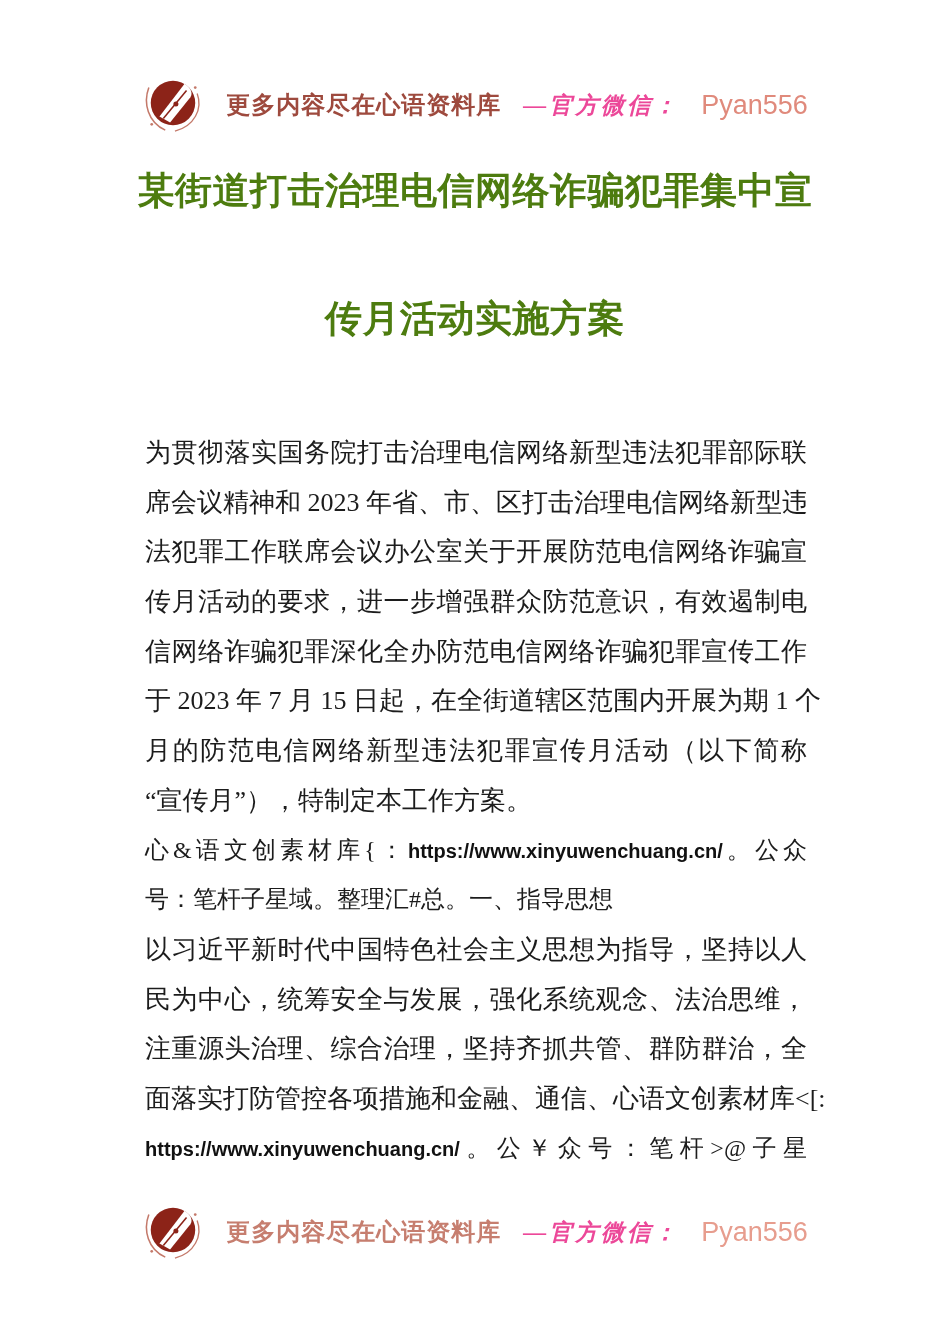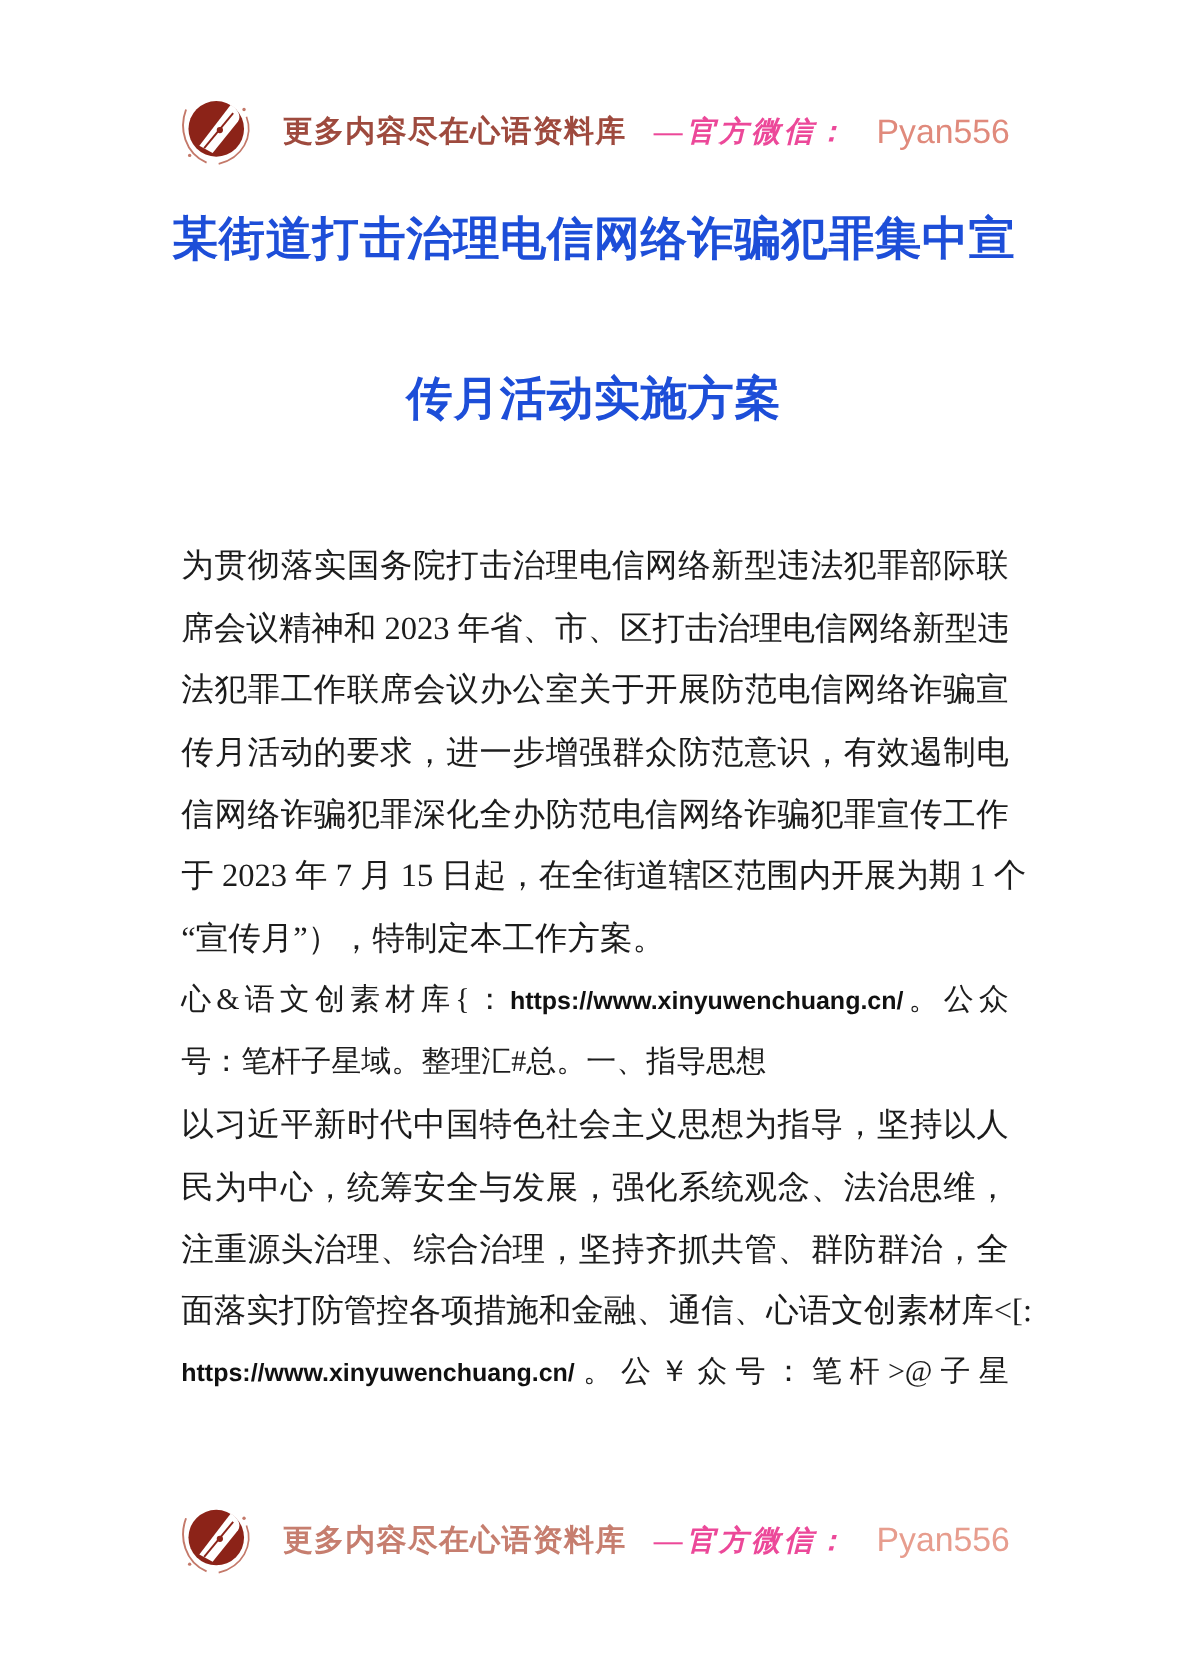--- a/index.html
+++ b/index.html
@@ -31,21 +31,21 @@
   .wm-id{
     font-family:"Liberation Sans","DejaVu Sans",sans-serif;
     font-size:27px;
   }
   .watermark.header .wm-id{color:#e08a7c;}
   .watermark.footer .wm-id{color:#e79d8e;}
   
   .doc-title{
     position:absolute;left:0;width:100%;
     text-align:center;
-    font-size:37px;font-weight:bold;color:#1d4ed8;
+    font-size:37px;font-weight:bold;color:#4d7c0f;
     letter-spacing:0.5px;
     margin:0;
   }
   .doc-title.t1{top:166px;}
   .doc-title.t2{top:294px;}
   
   .doc-body{
     position:absolute;left:145px;top:428px;width:662px;
     color:#1c1c1c;
   }
@@ -90,20 +90,21 @@
   <h1 class="doc-title t1">某街道打击治理电信网络诈骗犯罪集中宣</h1>
   <h1 class="doc-title t2">传月活动实施方案</h1>
 
   <div class="doc-body">
     <div class="line">为贯彻落实国务院打击治理电信网络新型违法犯罪部际联</div>
     <div class="line">席会议精神和 2023 年省、市、区打击治理电信网络新型违</div>
     <div class="line">法犯罪工作联席会议办公室关于开展防范电信网络诈骗宣</div>
     <div class="line">传月活动的要求，进一步增强群众防范意识，有效遏制电</div>
     <div class="line">信网络诈骗犯罪深化全办防范电信网络诈骗犯罪宣传工作</div>
     <div class="line">于 2023 年 7 月 15 日起，在全街道辖区范围内开展为期 1 个</div>
+    <div class="line">月的防范电信网络新型违法犯罪宣传月活动（以下简称</div>
     <div class="line loose">“宣传月”），特制定本工作方案。</div>
     <div class="line ins"><span>心&amp;语文创素材库{：</span><span class="url-text">https://www.xinyuwenchuang.cn/</span><span>。公众</span></div>
     <div class="line ins loose">号：笔杆子星域。整理汇#总。一、指导思想</div>
     <div class="line">以习近平新时代中国特色社会主义思想为指导，坚持以人</div>
     <div class="line">民为中心，统筹安全与发展，强化系统观念、法治思维，</div>
     <div class="line">注重源头治理、综合治理，坚持齐抓共管、群防群治，全</div>
     <div class="line">面落实打防管控各项措施和金融、通信、心语文创素材库&lt;[:</div>
     <div class="line ins"><span class="url-text">https://www.xinyuwenchuang.cn/</span><span>。公￥众号：笔杆&gt;@子星</span></div>
   </div>
 

